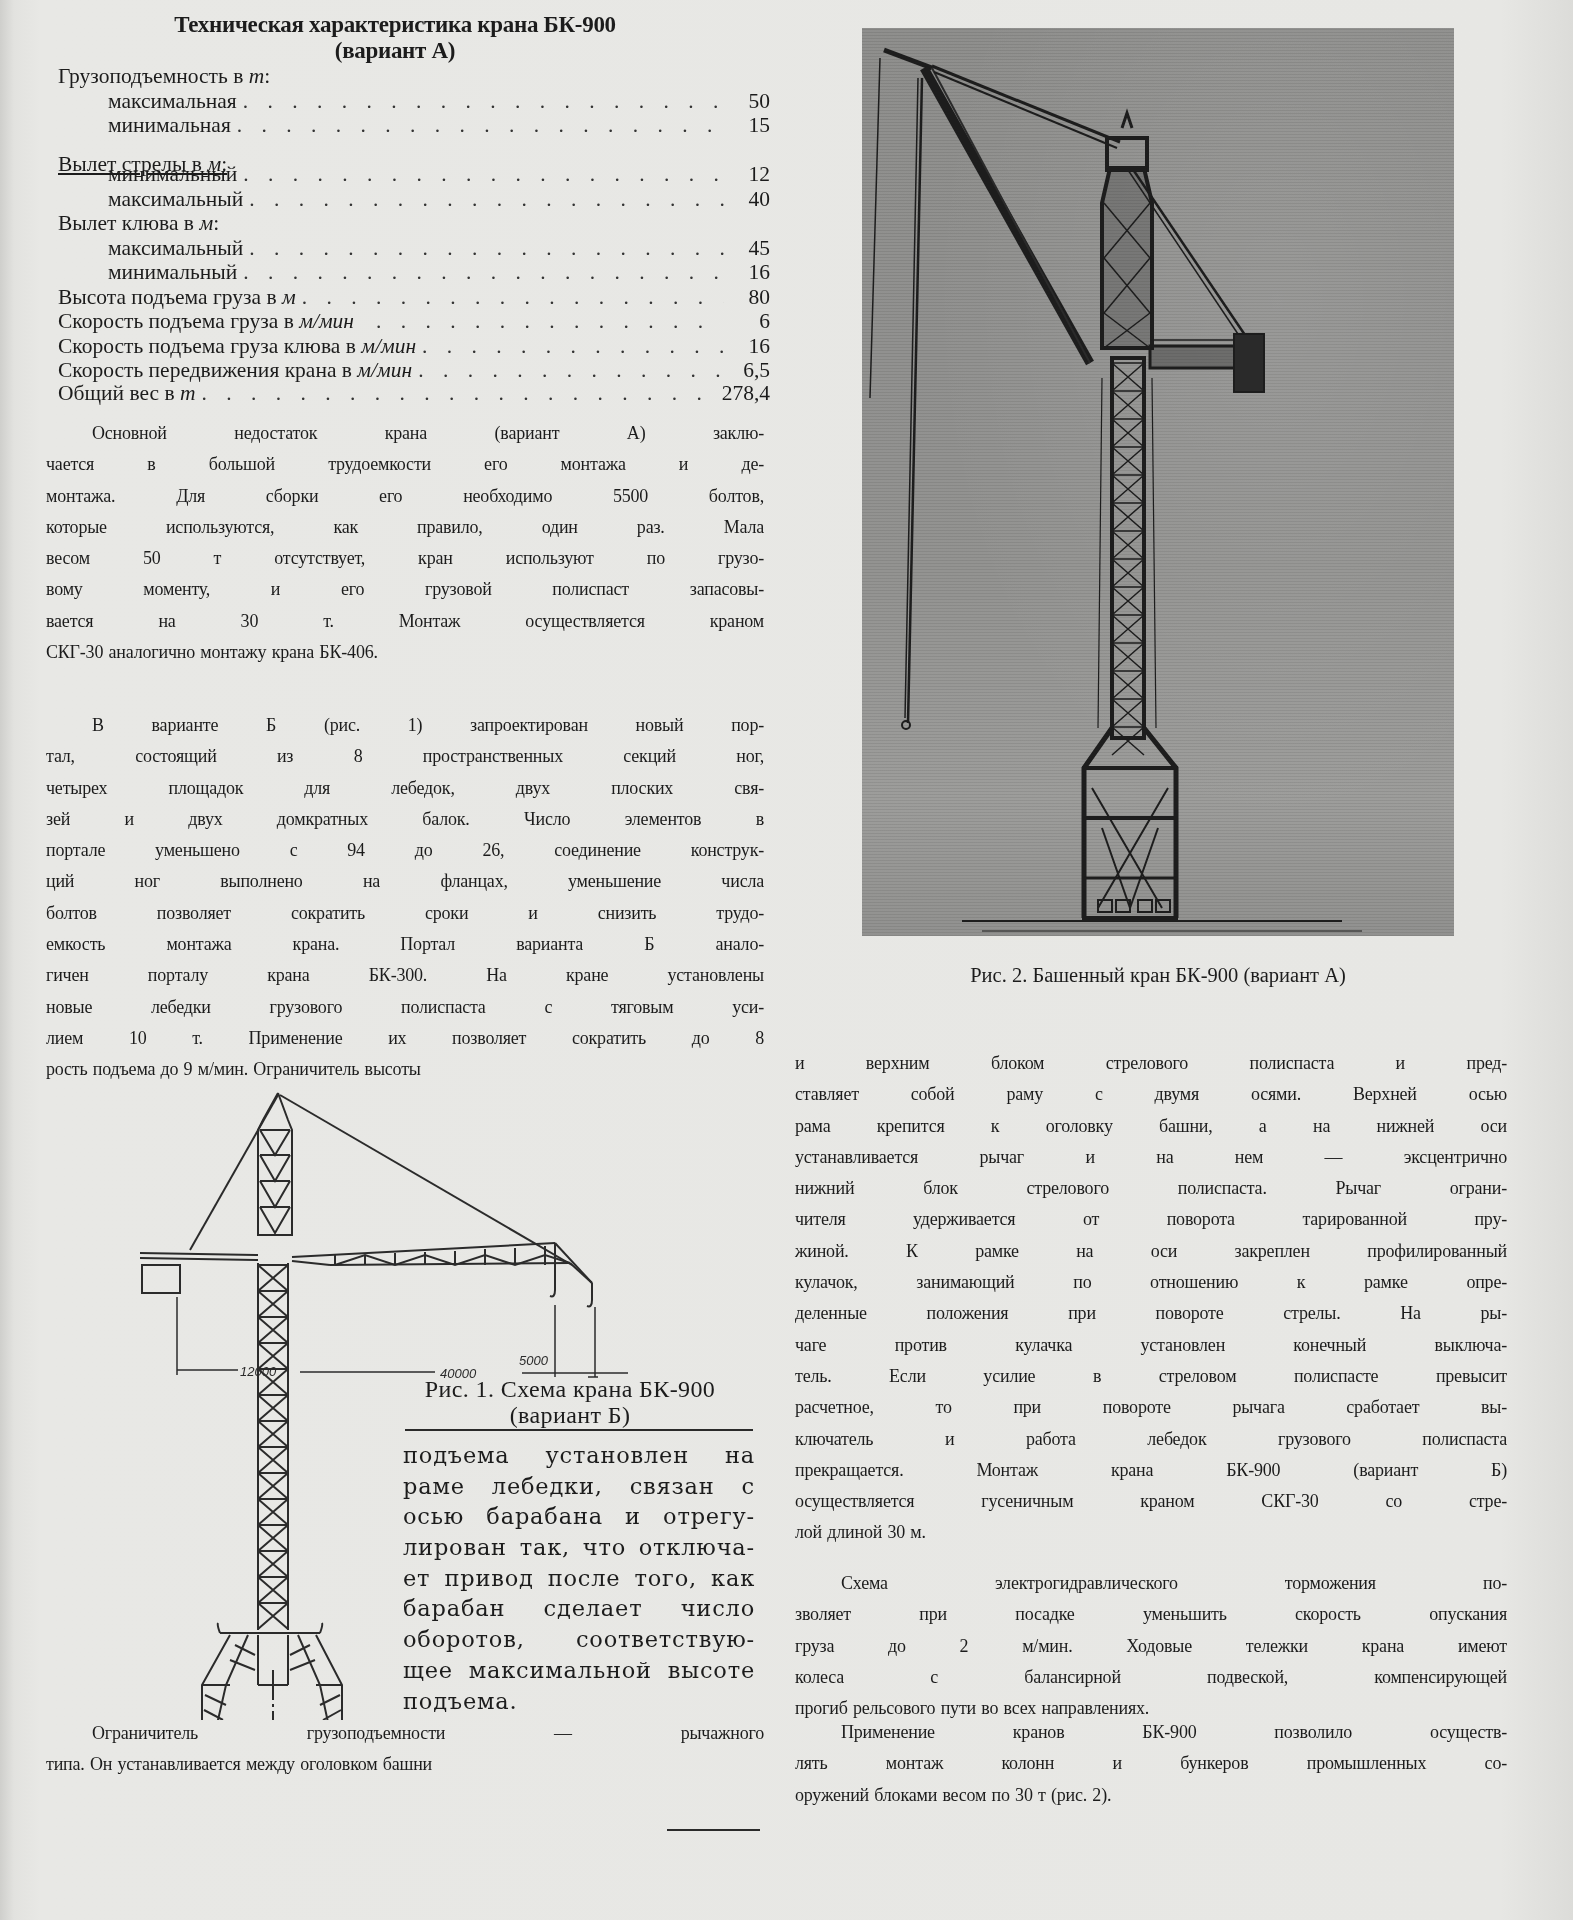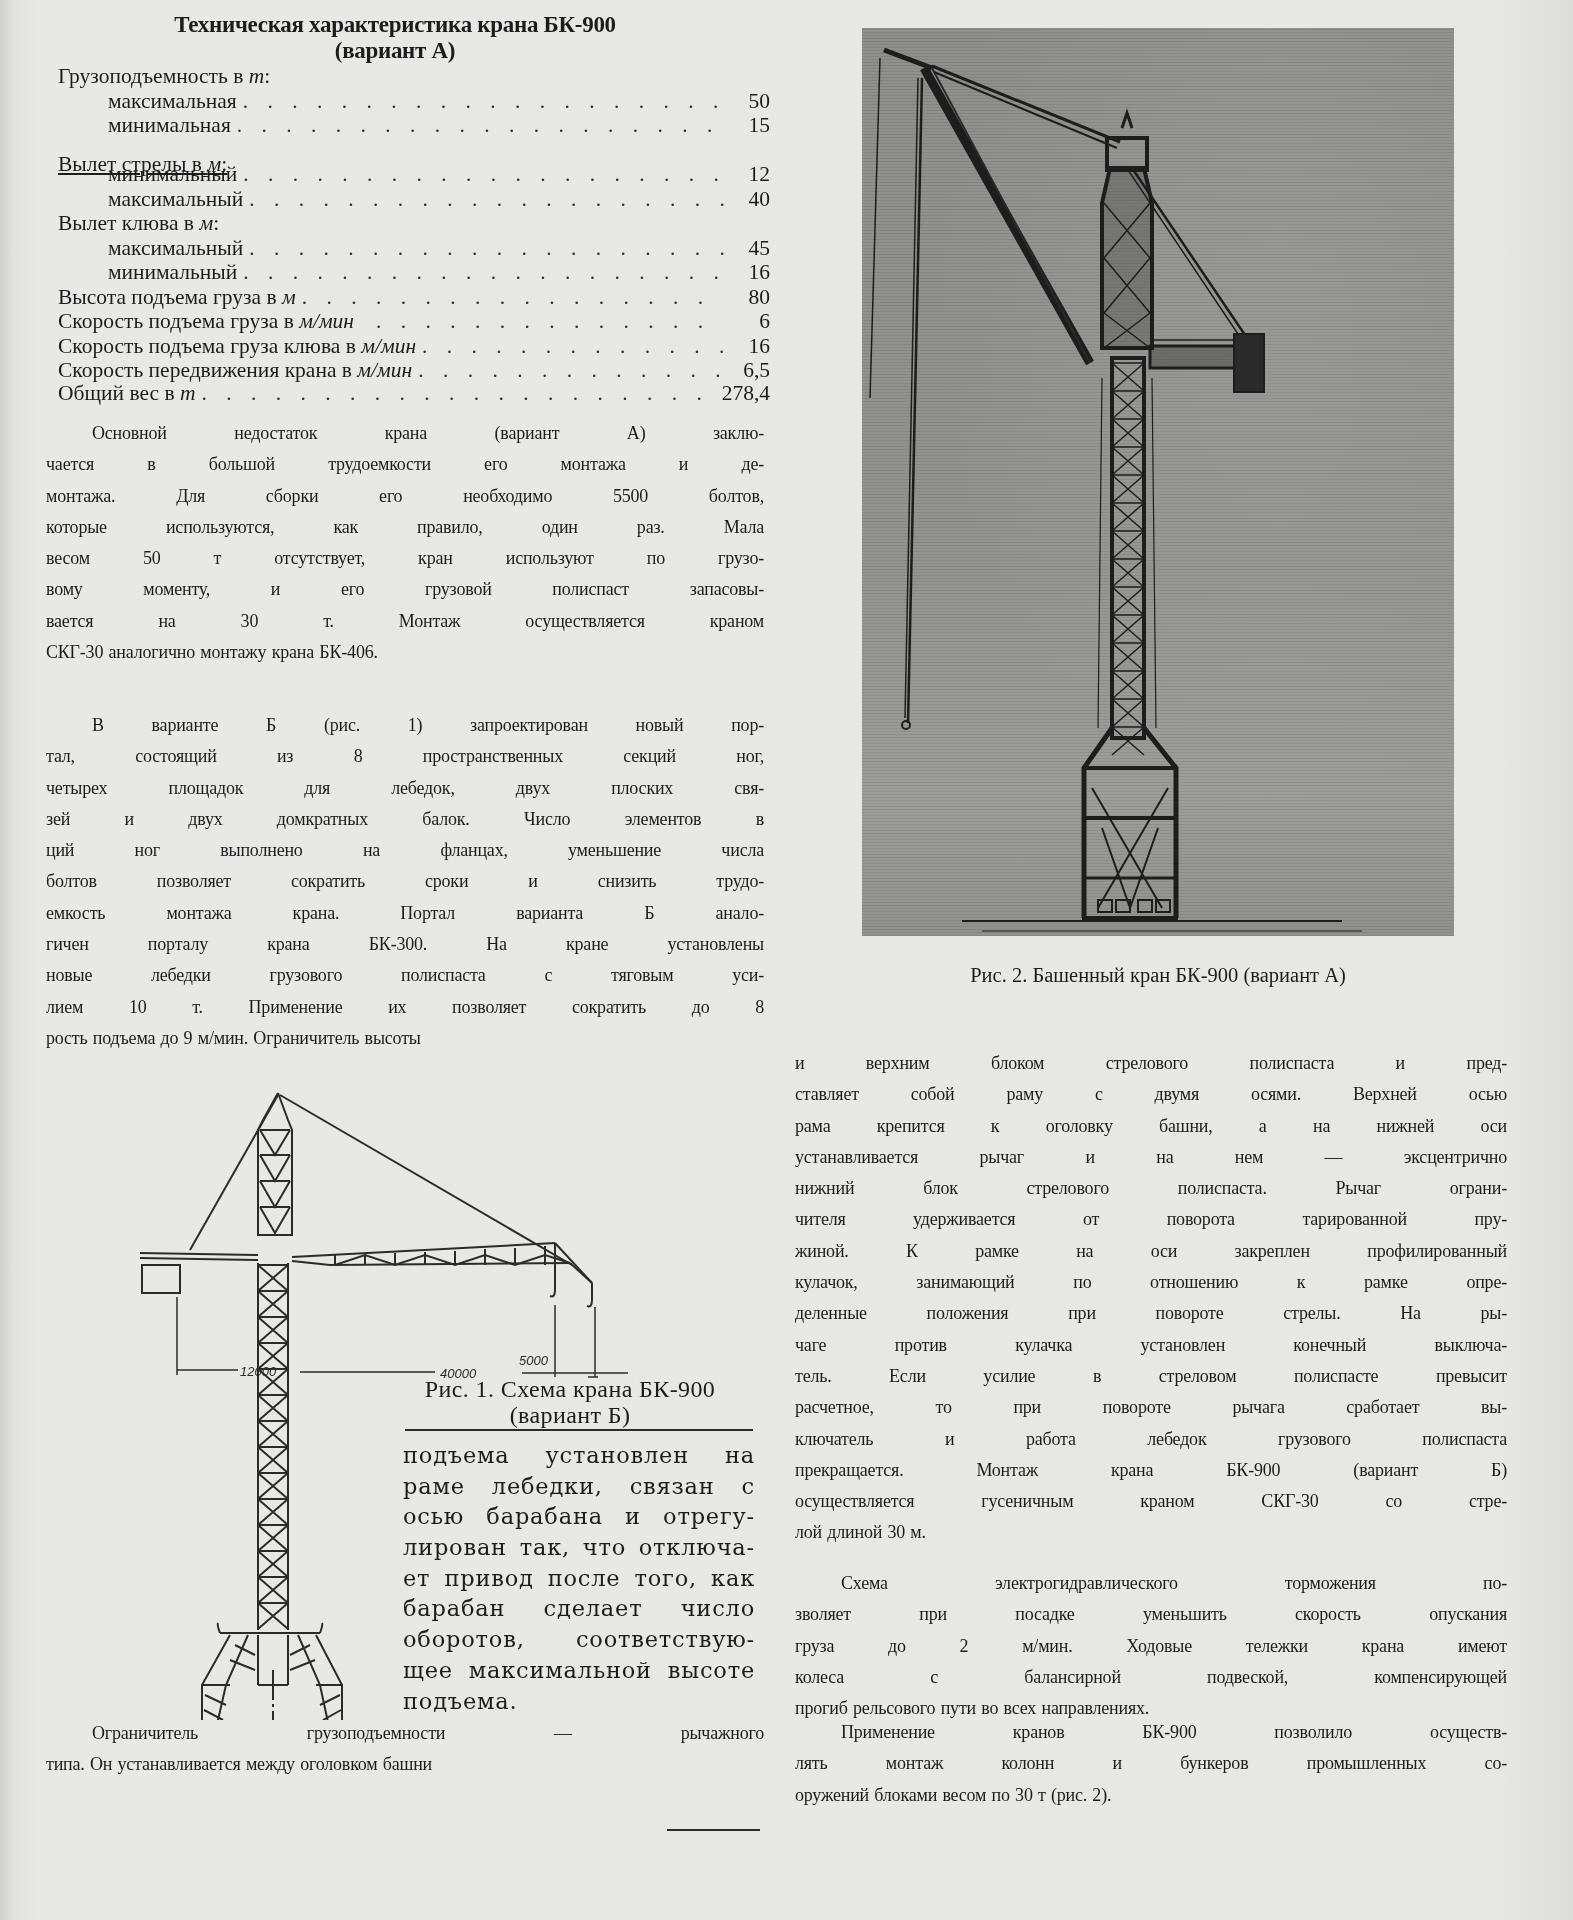--- a/index.html
+++ b/index.html
@@ -116,20 +116,21 @@
       <span class="ln">весом 50 т отсутствует, кран используют по грузо-</span>
       <span class="ln">вому моменту, и его грузовой полиспаст запасовы-</span>
       <span class="ln">вается  на 30 т. Монтаж осуществляется  краном</span>
       <span class="ln last">СКГ-30 аналогично монтажу крана БК-406.</span>
     </div>
   <div class="para" id="lc-p2" style="left:46px;top:710px;width:718px;">
       <span class="ln" style="padding-left: 46px;">В варианте Б (рис. 1) запроектирован новый пор-</span>
       <span class="ln">тал, состоящий из 8 пространственных секций ног,</span>
       <span class="ln">четырех площадок для лебедок, двух плоских свя-</span>
       <span class="ln">зей и двух домкратных балок. Число элементов  в</span>
+      <span class="ln">портале уменьшено с 94 до 26, соединение конструк-</span>
       <span class="ln">ций ног выполнено на фланцах, уменьшение числа</span>
       <span class="ln">болтов позволяет сократить сроки и снизить трудо-</span>
       <span class="ln">емкость монтажа крана. Портал варианта Б анало-</span>
       <span class="ln">гичен порталу крана БК-300. На кране установлены</span>
       <span class="ln">новые лебедки грузового полиспаста с тяговым уси-</span>
       <span class="ln">лием 10 т. Применение их позволяет сократить до 8</span>
       <span class="ln last">рость подъема до 9 м/мин. Ограничитель  высоты</span>
     </div>
 
   <svg style="position:absolute;left:130px;top:1085px;" width="560" height="635" viewBox="0 0 560 635">

